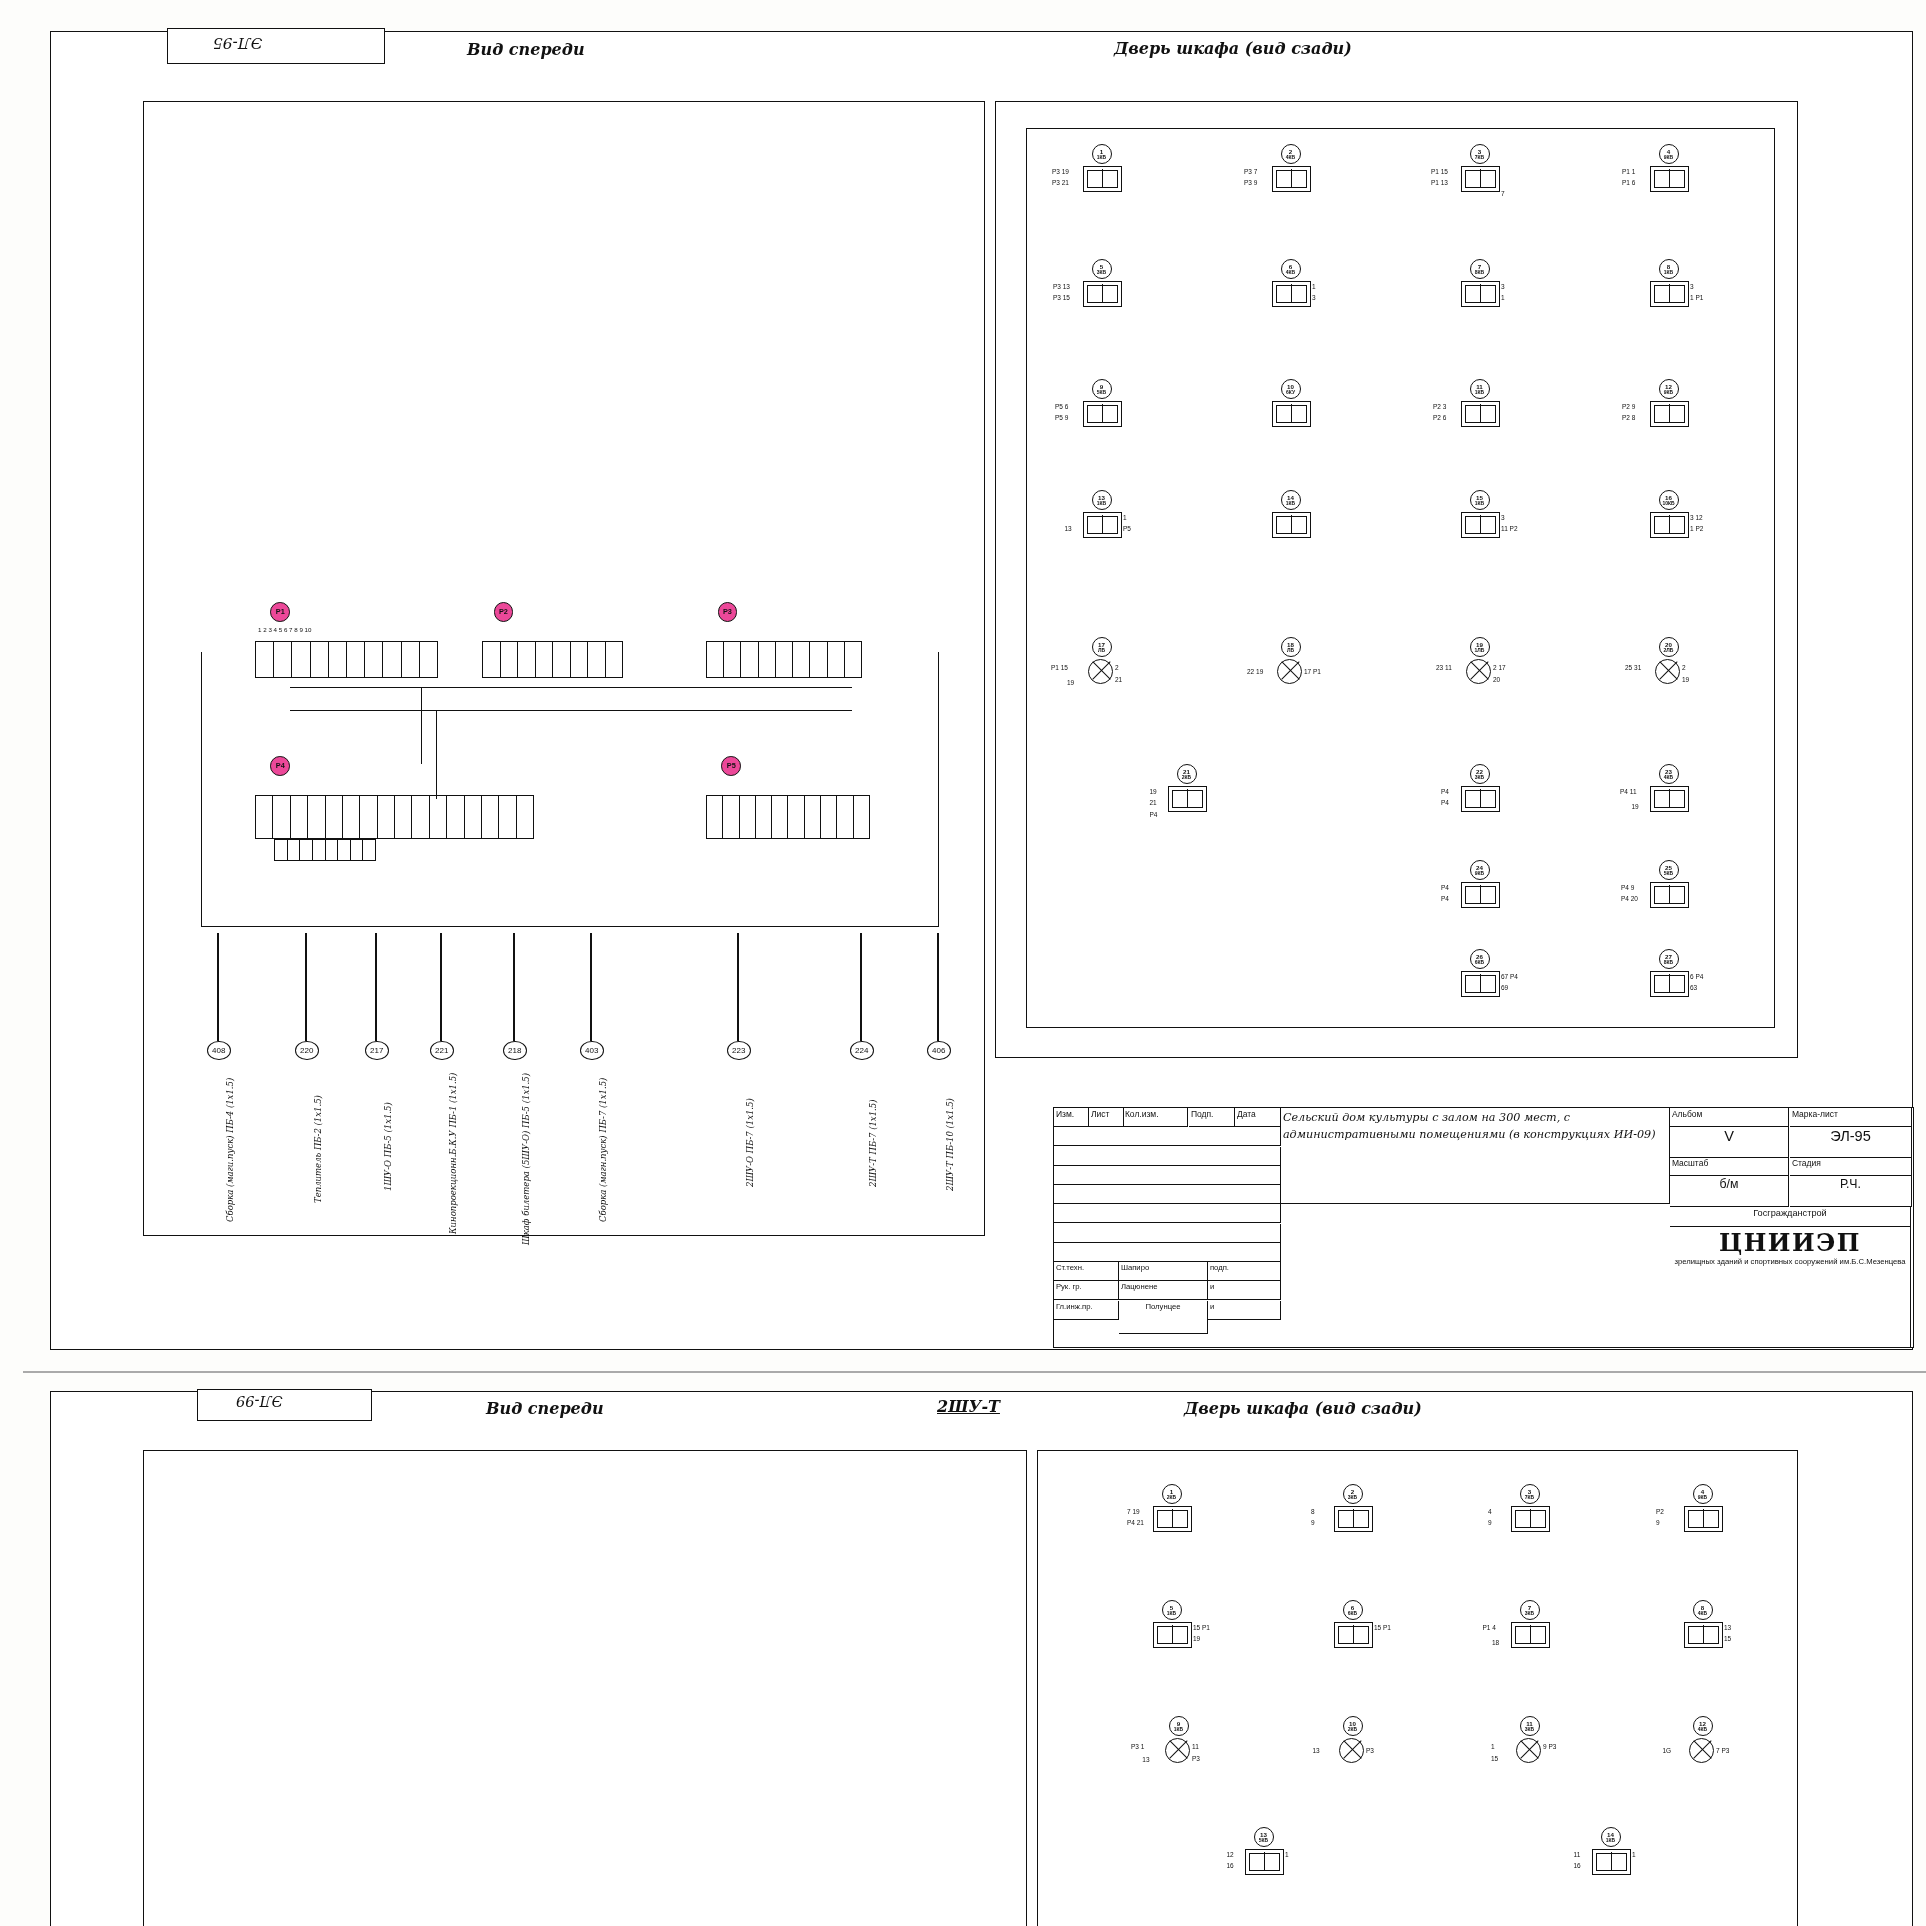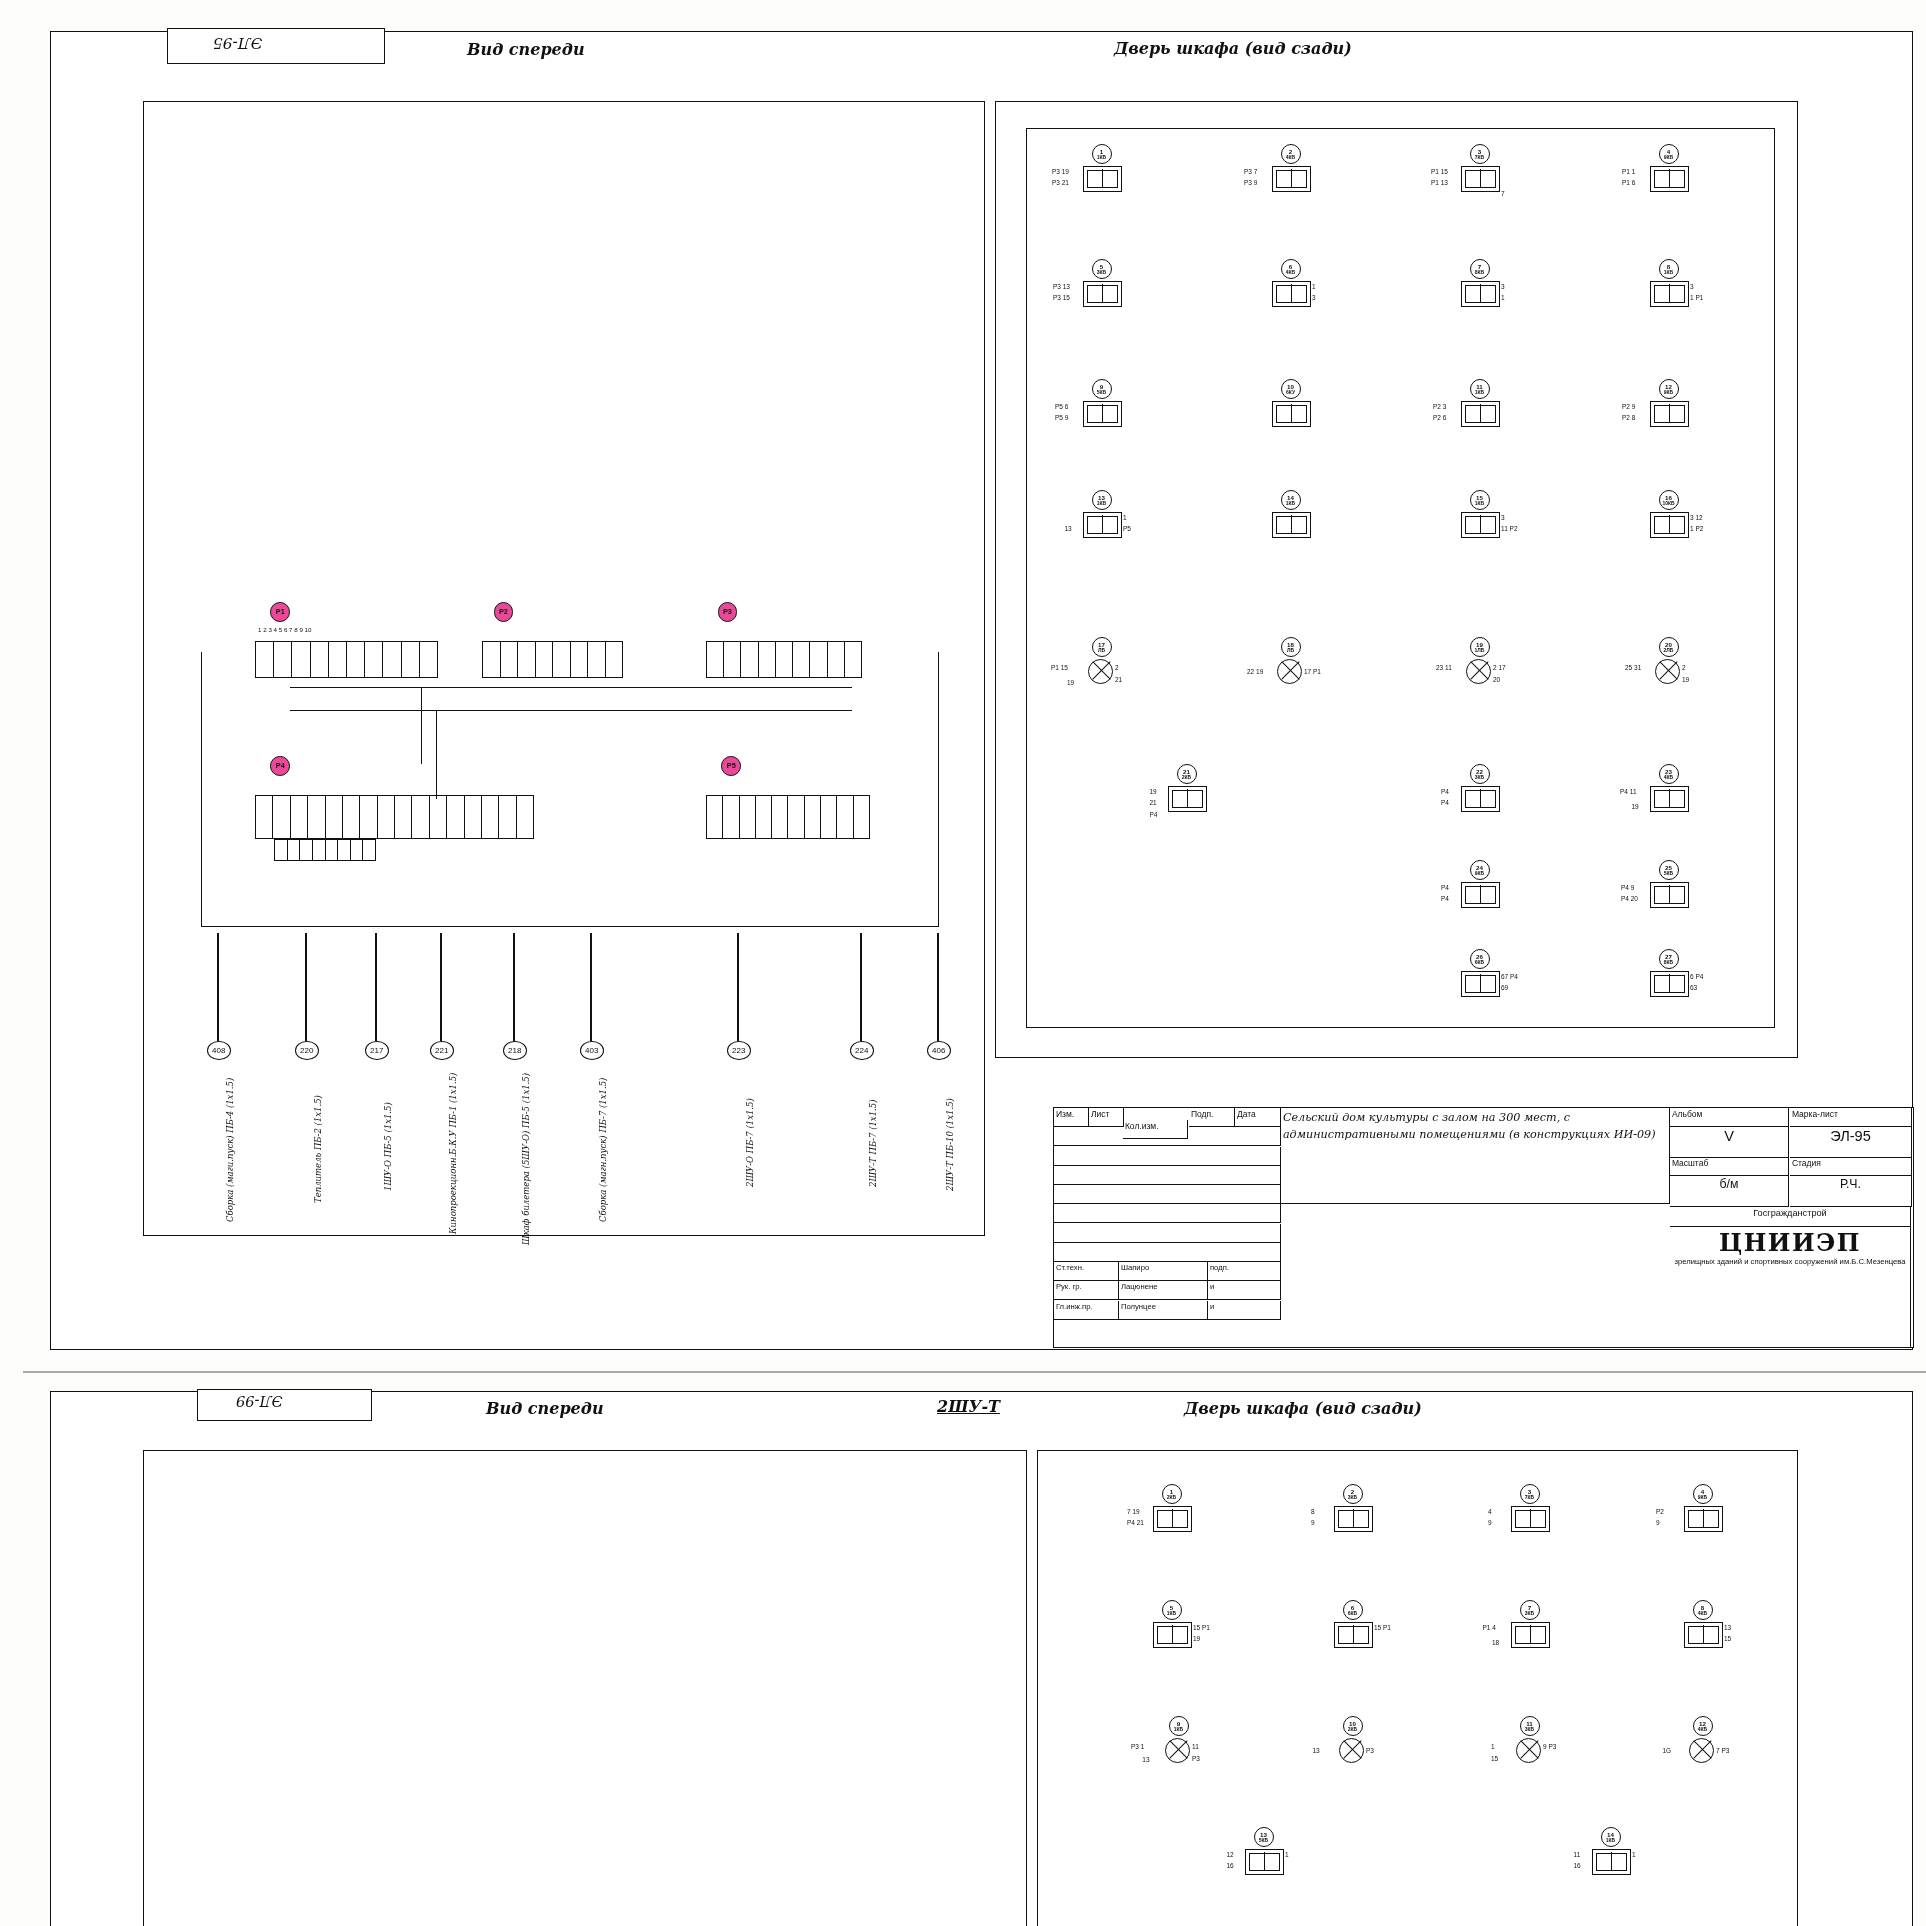--- a/index.html
+++ b/index.html
@@ -454,39 +454,39 @@
           <div class="mid"></div>
         </div>
       <div class="pin" style="left:40px;top:24px;">6 Р4</div>
       <div class="pin" style="left:40px;top:35px;">63</div>
     </div>
 
     <div class="tb" style="left:1002px;top:1075px;width:859px;height:239px;">
 
       <div class="c" style="left:0;top:0;width:35px;height:19px;">Изм.</div>
       <div class="c" style="left:35px;top:0;width:35px;height:19px;">Лист</div>
-      <div class="c" style="left:69px;top:0;width:65px;height:19px;margin-top:12px;">Кол.изм.</div>
+      <div class="c" style="left:69px;top:0;width:65px;height:19px;">Кол.изм.</div>
       <div class="c" style="left:135px;top:0;width:46px;height:19px;">Подп.</div>
       <div class="c" style="left:181px;top:0;width:46px;height:19px;">Дата</div>
       <div class="c" style="left:0;top:19px;width:227px;height:19px;"></div>
       <div class="c" style="left:0;top:39px;width:227px;height:19px;"></div>
       <div class="c" style="left:0;top:58px;width:227px;height:19px;"></div>
       <div class="c" style="left:0;top:77px;width:227px;height:19px;"></div>
       <div class="c" style="left:0;top:96px;width:227px;height:19px;"></div>
       <div class="c" style="left:0;top:116px;width:227px;height:19px;"></div>
       <div class="c" style="left:0;top:135px;width:227px;height:19px;"></div>
 
       <div class="c" style="left:0;top:154px;width:65px;height:19px;font-size:7.7px;">Ст.техн.</div>
       <div class="c" style="left:65px;top:154px;width:89px;height:19px;font-size:7.7px;">Шапиро</div>
       <div class="c" style="left:154px;top:154px;width:73px;height:19px;font-size:7.7px;">подп.</div>
       <div class="c" style="left:0;top:173px;width:65px;height:19px;font-size:7.7px;">Рук. гр.</div>
       <div class="c" style="left:65px;top:173px;width:89px;height:19px;font-size:7.7px;">Лацюнене</div>
       <div class="c" style="left:154px;top:173px;width:73px;height:19px;font-size:7.7px;">и</div>
       <div class="c" style="left:0;top:193px;width:65px;height:19px;font-size:7.7px;">Гл.инж.пр.</div>
-      <div class="c" style="left:65px;top:193px;width:89px;height:19px;font-size:7.7px;">Полунцее</div>
+      <div class="c" style="left:65px;top:193px;width:89px;height:33px;font-size:7.7px;text-align:center;">Полунцее</div>
       <div class="c" style="left:154px;top:193px;width:73px;height:19px;font-size:7.7px;">и</div>
 
       <div class="c" style="left:227px;top:0;width:389px;height:96px;font-size:11.2px;font-style:italic;font-family:'DejaVu Serif',serif;line-height:17.3px;white-space:normal;">Сельский дом культуры с залом на 300 мест, с административными помещениями (в конструкциях ИИ-09)</div>
 
       <div class="c" style="left:616px;top:0;width:119px;height:18.5px;">Альбом</div>
       <div class="c" style="left:736px;top:0;width:122px;height:18.5px;">Марка-лист</div>
       <div class="c" style="left:616px;top:18.5px;width:119px;height:31px;font-size:14.6px;text-align:center;">V</div>
       <div class="c" style="left:736px;top:18.5px;width:122px;height:31px;font-size:14.6px;text-align:center;">ЭЛ-95</div>
       <div class="c" style="left:616px;top:49px;width:119px;height:18.5px;">Масштаб</div>
       <div class="c" style="left:736px;top:49px;width:122px;height:18.5px;">Стадия</div>

